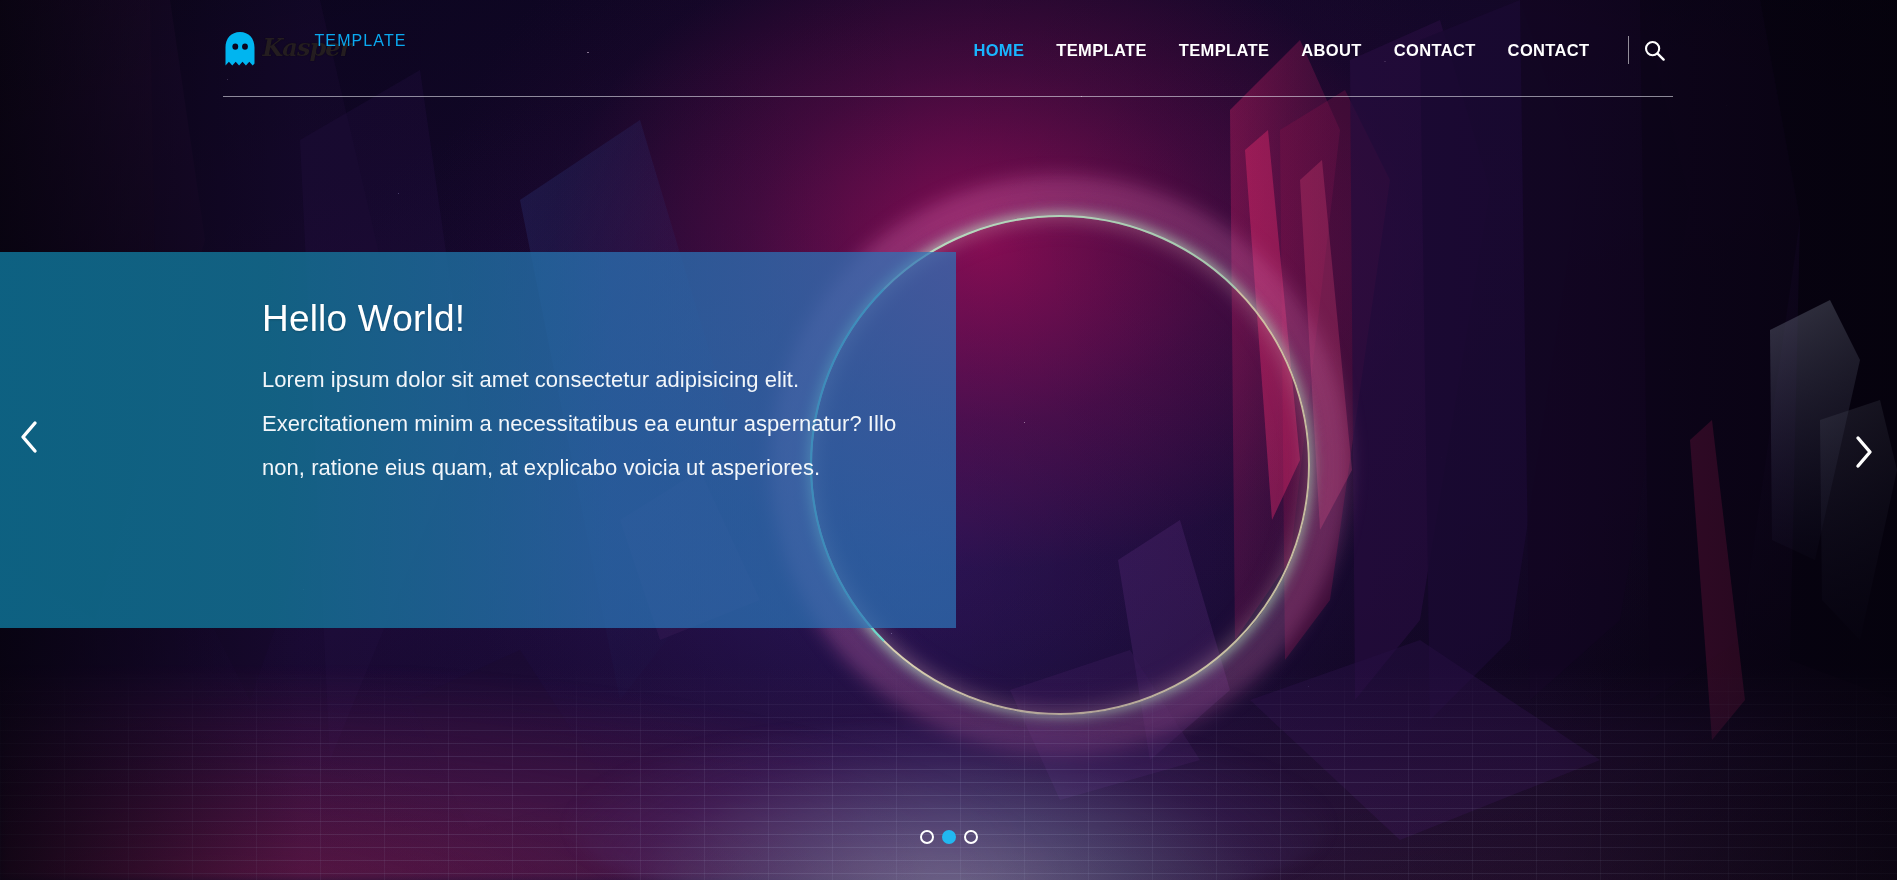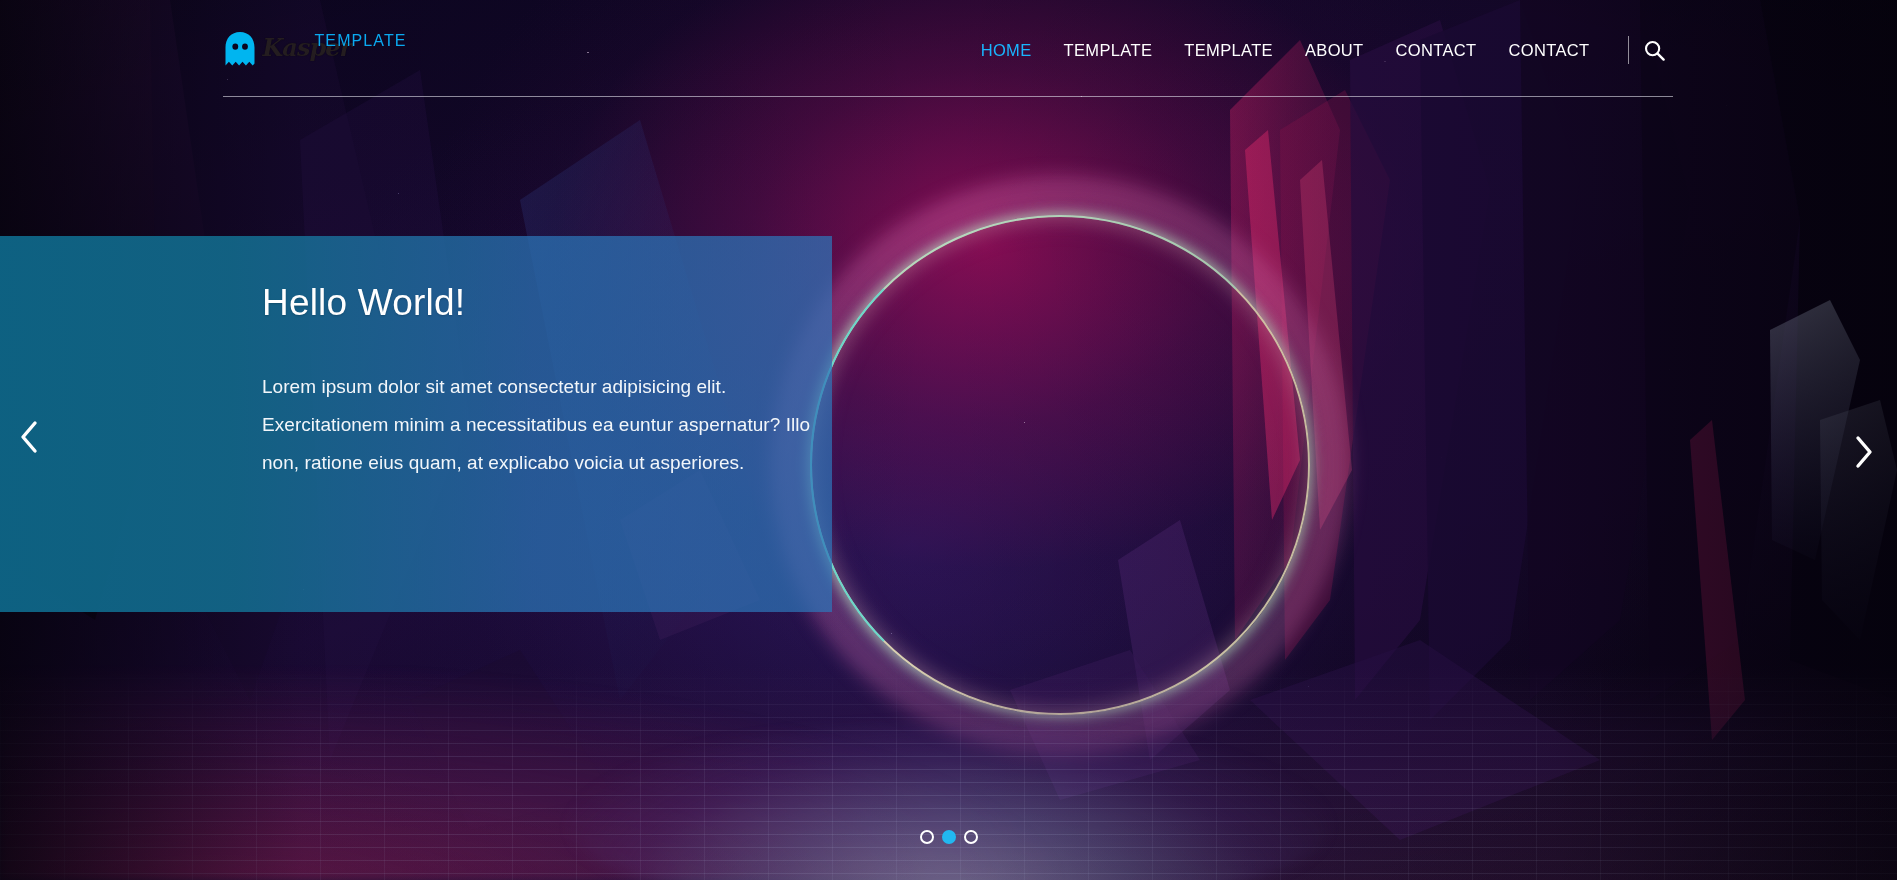--- a/index.html
+++ b/index.html
@@ -156,21 +156,21 @@
   .logo-kasper {
     position:absolute; left:-4px; top:6px;
     font-family:"DejaVu Serif", serif;
     font-size:24px; font-style:italic; font-weight:700;
     color:#241d20;
     letter-spacing:-1px;
     text-shadow:0 0 1px rgba(0,0,0,.6);
   }
   .nav {
     position:absolute; right:0; top:36px;
-    display:flex; align-items:center;
+    display:flex; align-items:center;font-weight:bold;
   }
   .nav a {
     display:block;
     color:#ffffff;
     font-size:16.5px;
     letter-spacing:.35px;
     text-decoration:none;
     padding:0 16px;
     line-height:26px;
     white-space:nowrap;
@@ -188,22 +188,22 @@
   }
   .header-rule {
     position:absolute; left:0; top:96px;
     width:1450px; height:1px;
     background:rgba(225,225,235,.60);
   }
 
   
   .slide-panel {
     position:absolute;
-    left:0; top:236px;
-    width:832px; height:376px;
+    left:0; top:252px;
+    width:956px; height:376px;
     z-index:20;
     background:linear-gradient(to right, rgba(14,104,138,0.93) 0%, rgba(18,106,140,0.90) 28%, rgba(42,112,178,0.76) 64%, rgba(46,116,184,0.72) 100%);
   }
   .slide-inner { padding:42px 0 0 262px; }
   .slide-h1 {
     color:#ffffff;
     font-size:37px; font-weight:400;
     letter-spacing:.2px;
     line-height:1.34;
     text-shadow:0 1px 2px rgba(0,0,0,.18);
@@ -211,23 +211,23 @@
   .slide-h2 {
     color:#ffffff;
     font-size:37px; font-weight:400;
     letter-spacing:.2px;
     line-height:1.34;
     margin-top:5px;
     text-shadow:0 1px 2px rgba(0,0,0,.18);
   }
   .slide-p {
     color:#f2f6fa;
-    font-size:19px;
+    font-size:22px;
     line-height:2.0;
-    margin-top:40px;
+    margin-top:14px;
     max-width:640px;
     letter-spacing:.05px;
   }
 
   
   .arrow {
     position:absolute; z-index:40;
     background:none; border:none; cursor:pointer;
     width:46px; height:54px;
     display:flex; align-items:center; justify-content:center;

